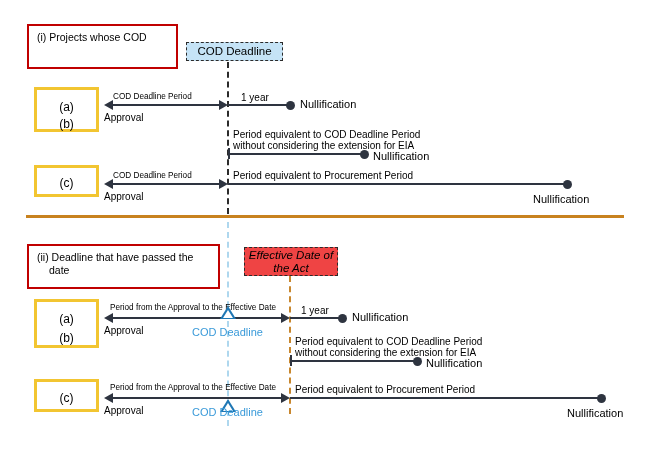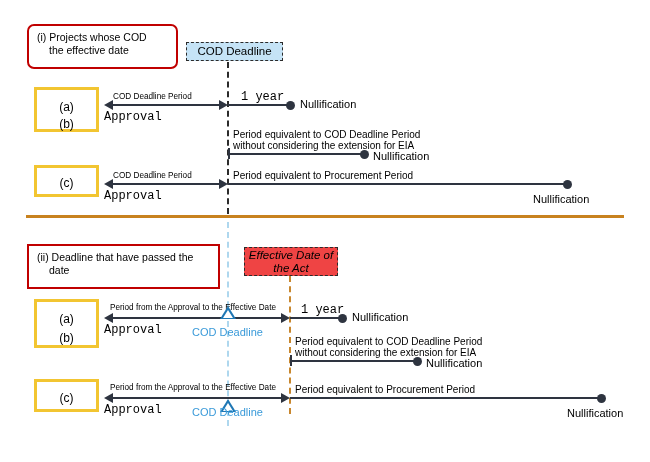--- a/index.html
+++ b/index.html
@@ -87,35 +87,34 @@
     content:"";position:absolute;
     left:-5px;top:4px;
     width:0;height:0;
     border-left:5px solid transparent;
     border-right:5px solid transparent;
     border-bottom:8px solid #ffffff;
   }
 
   
   .lbl{font-size:8.2px;color:#000;white-space:nowrap;line-height:10px;}
-  .lbl-md{font-size:12px;color:#000;white-space:nowrap;line-height:11px;font-family:Liberation Mono, monospace;}
+  .lbl-md{font-size:10px;color:#000;white-space:nowrap;line-height:11px;}
   .lbl-lg{font-size:11px;color:#000;white-space:nowrap;line-height:13px;}
   .lbl-blue{font-size:11px;color:#3a9ad9;white-space:nowrap;line-height:13px;}
   .lbl-2{font-size:10px;color:#000;white-space:nowrap;line-height:10.5px;}
 </style>
 </head>
 <body>
 
 <div id="stage">
 
   <div class="abs v-black" style="left:227px;top:62px;height:152px;"></div>
 
-  <div class="abs red-box" style="left:27px;top:24px;width:151px;height:45px;border-radius:7px;">
+  <div class="abs red-box" style="left:27px;top:24px;width:151px;height:45px;">
     <div class="ln">(i) Projects whose COD</div>
-    <div class="ln ind">the effective date</div>
   </div>
 
   <div class="abs chip chip-blue" style="left:186px;top:42px;width:97px;height:19px;">
     <span>COD Deadline</span>
   </div>
 
   <div class="abs yellow-box" style="left:34px;top:87px;width:65px;height:45px;">
     <div class="ylabel" style="top:10px;">(a)</div>
     <div class="ylabel" style="top:27px;">(b)</div>
   </div>

